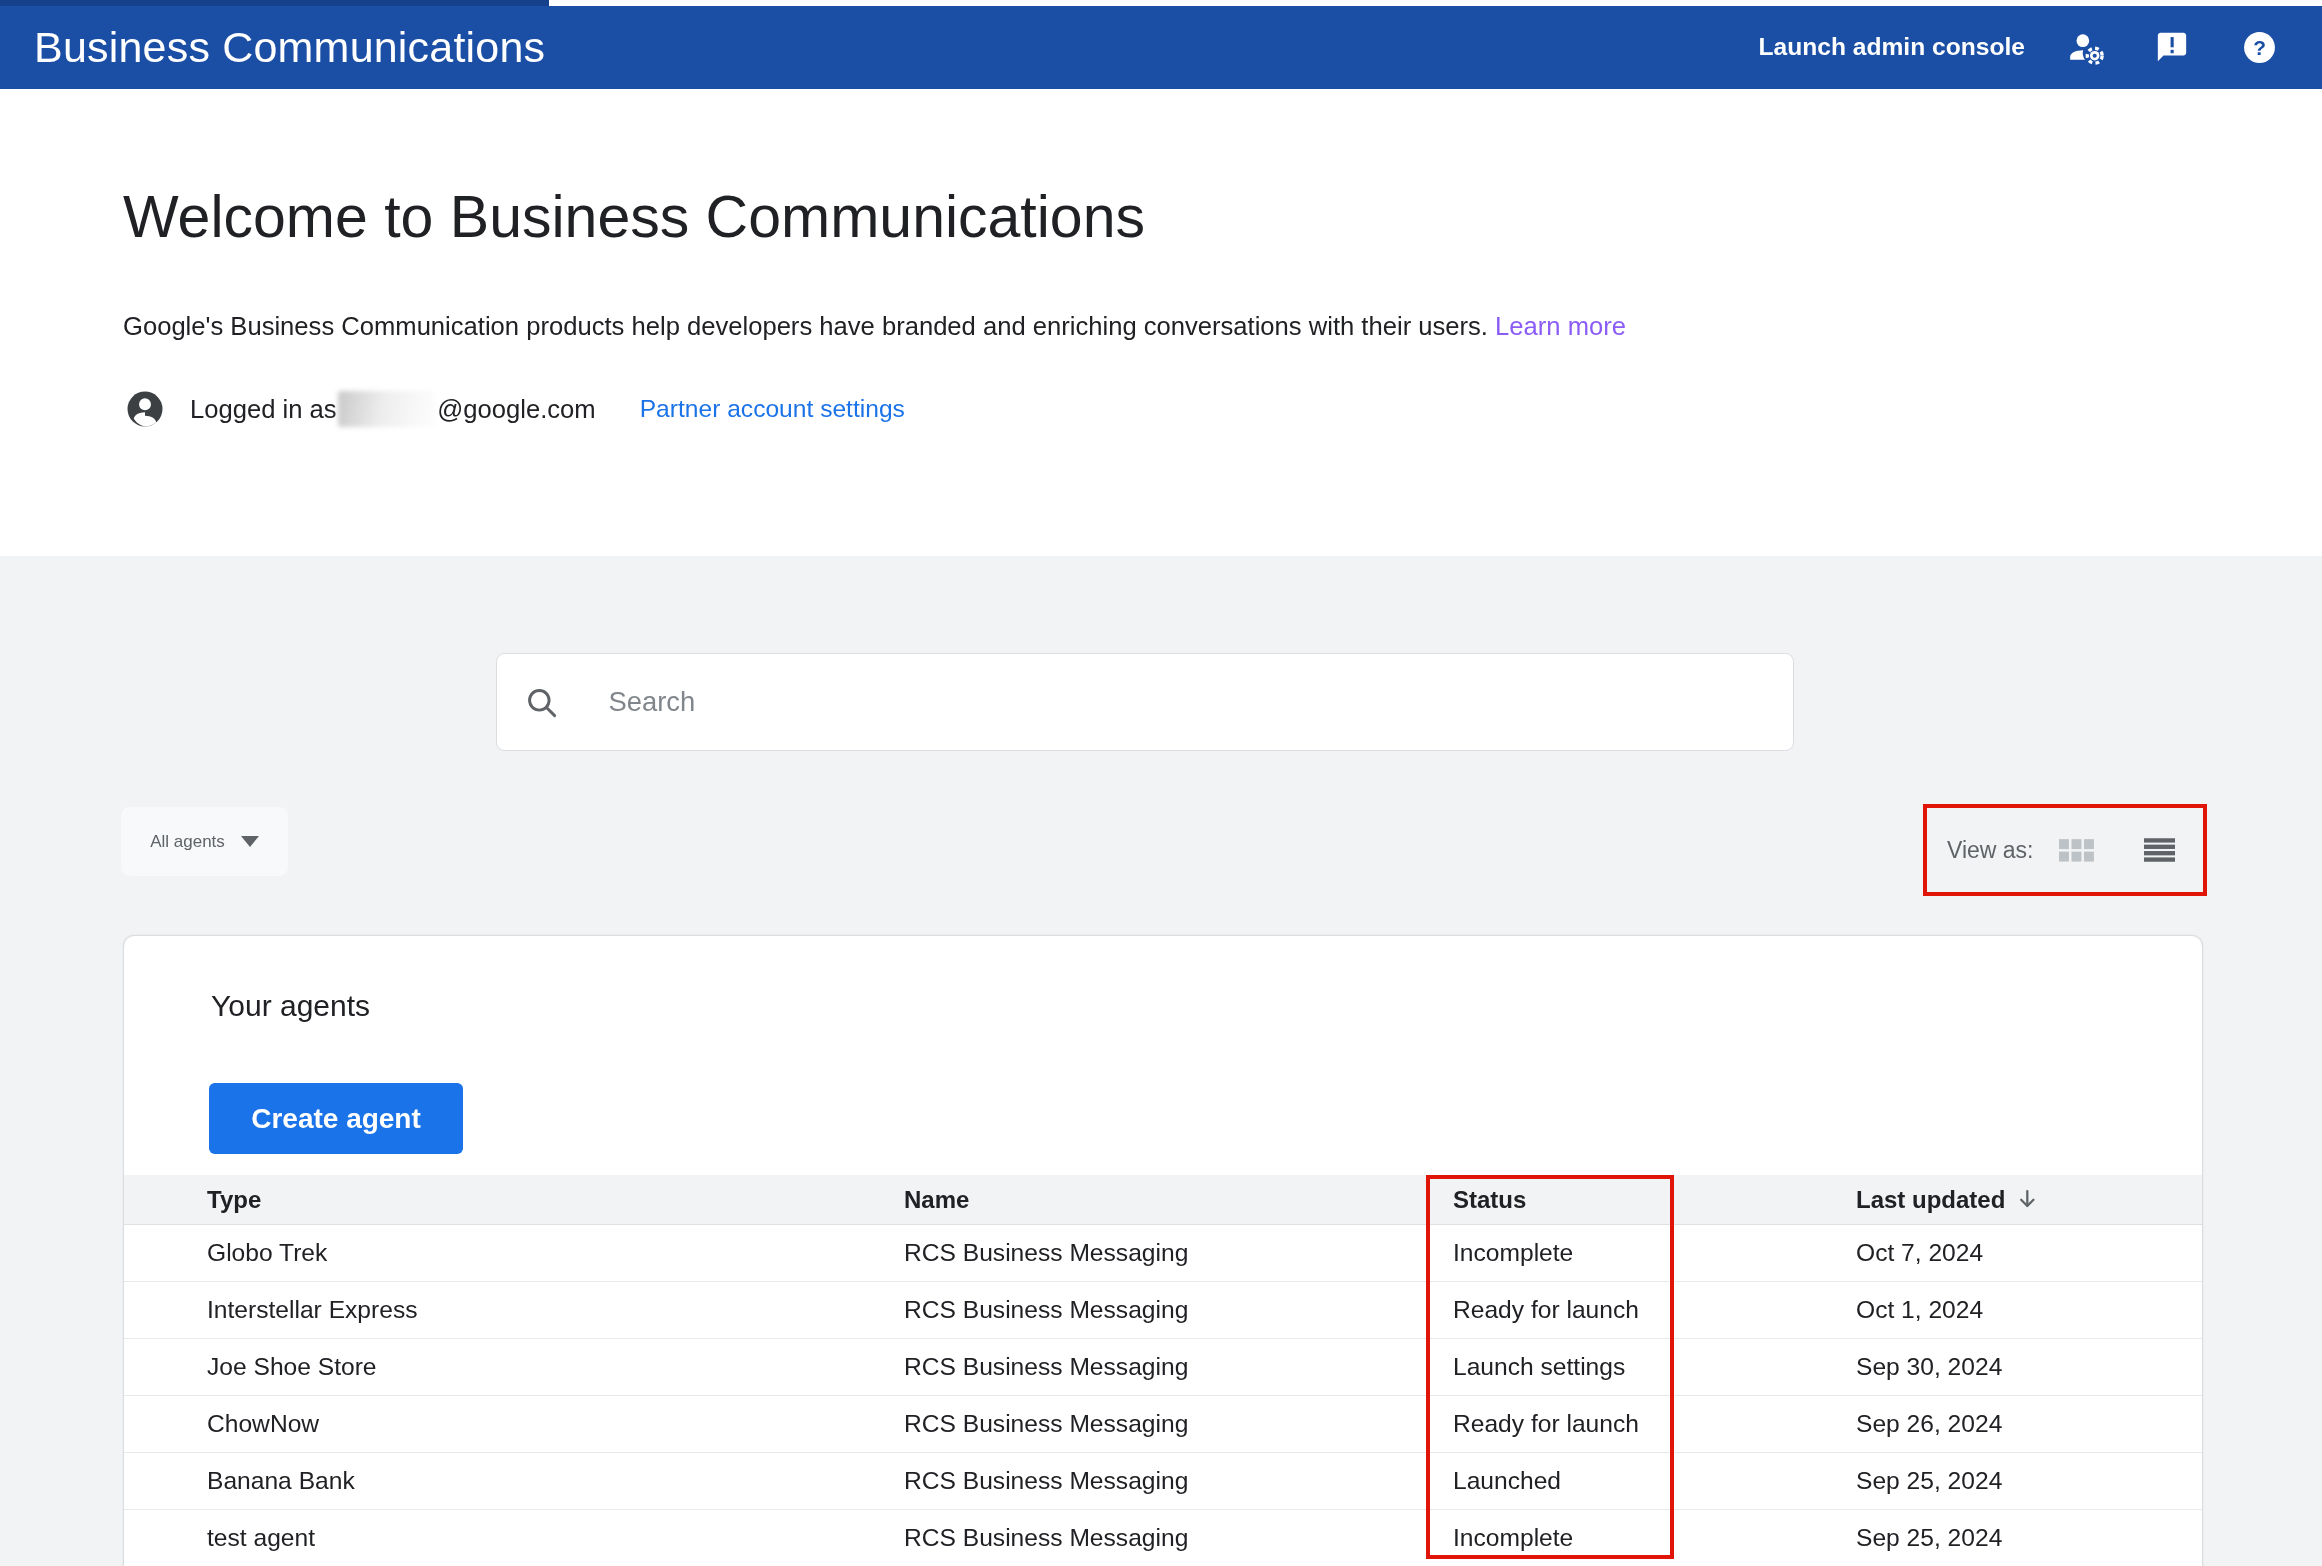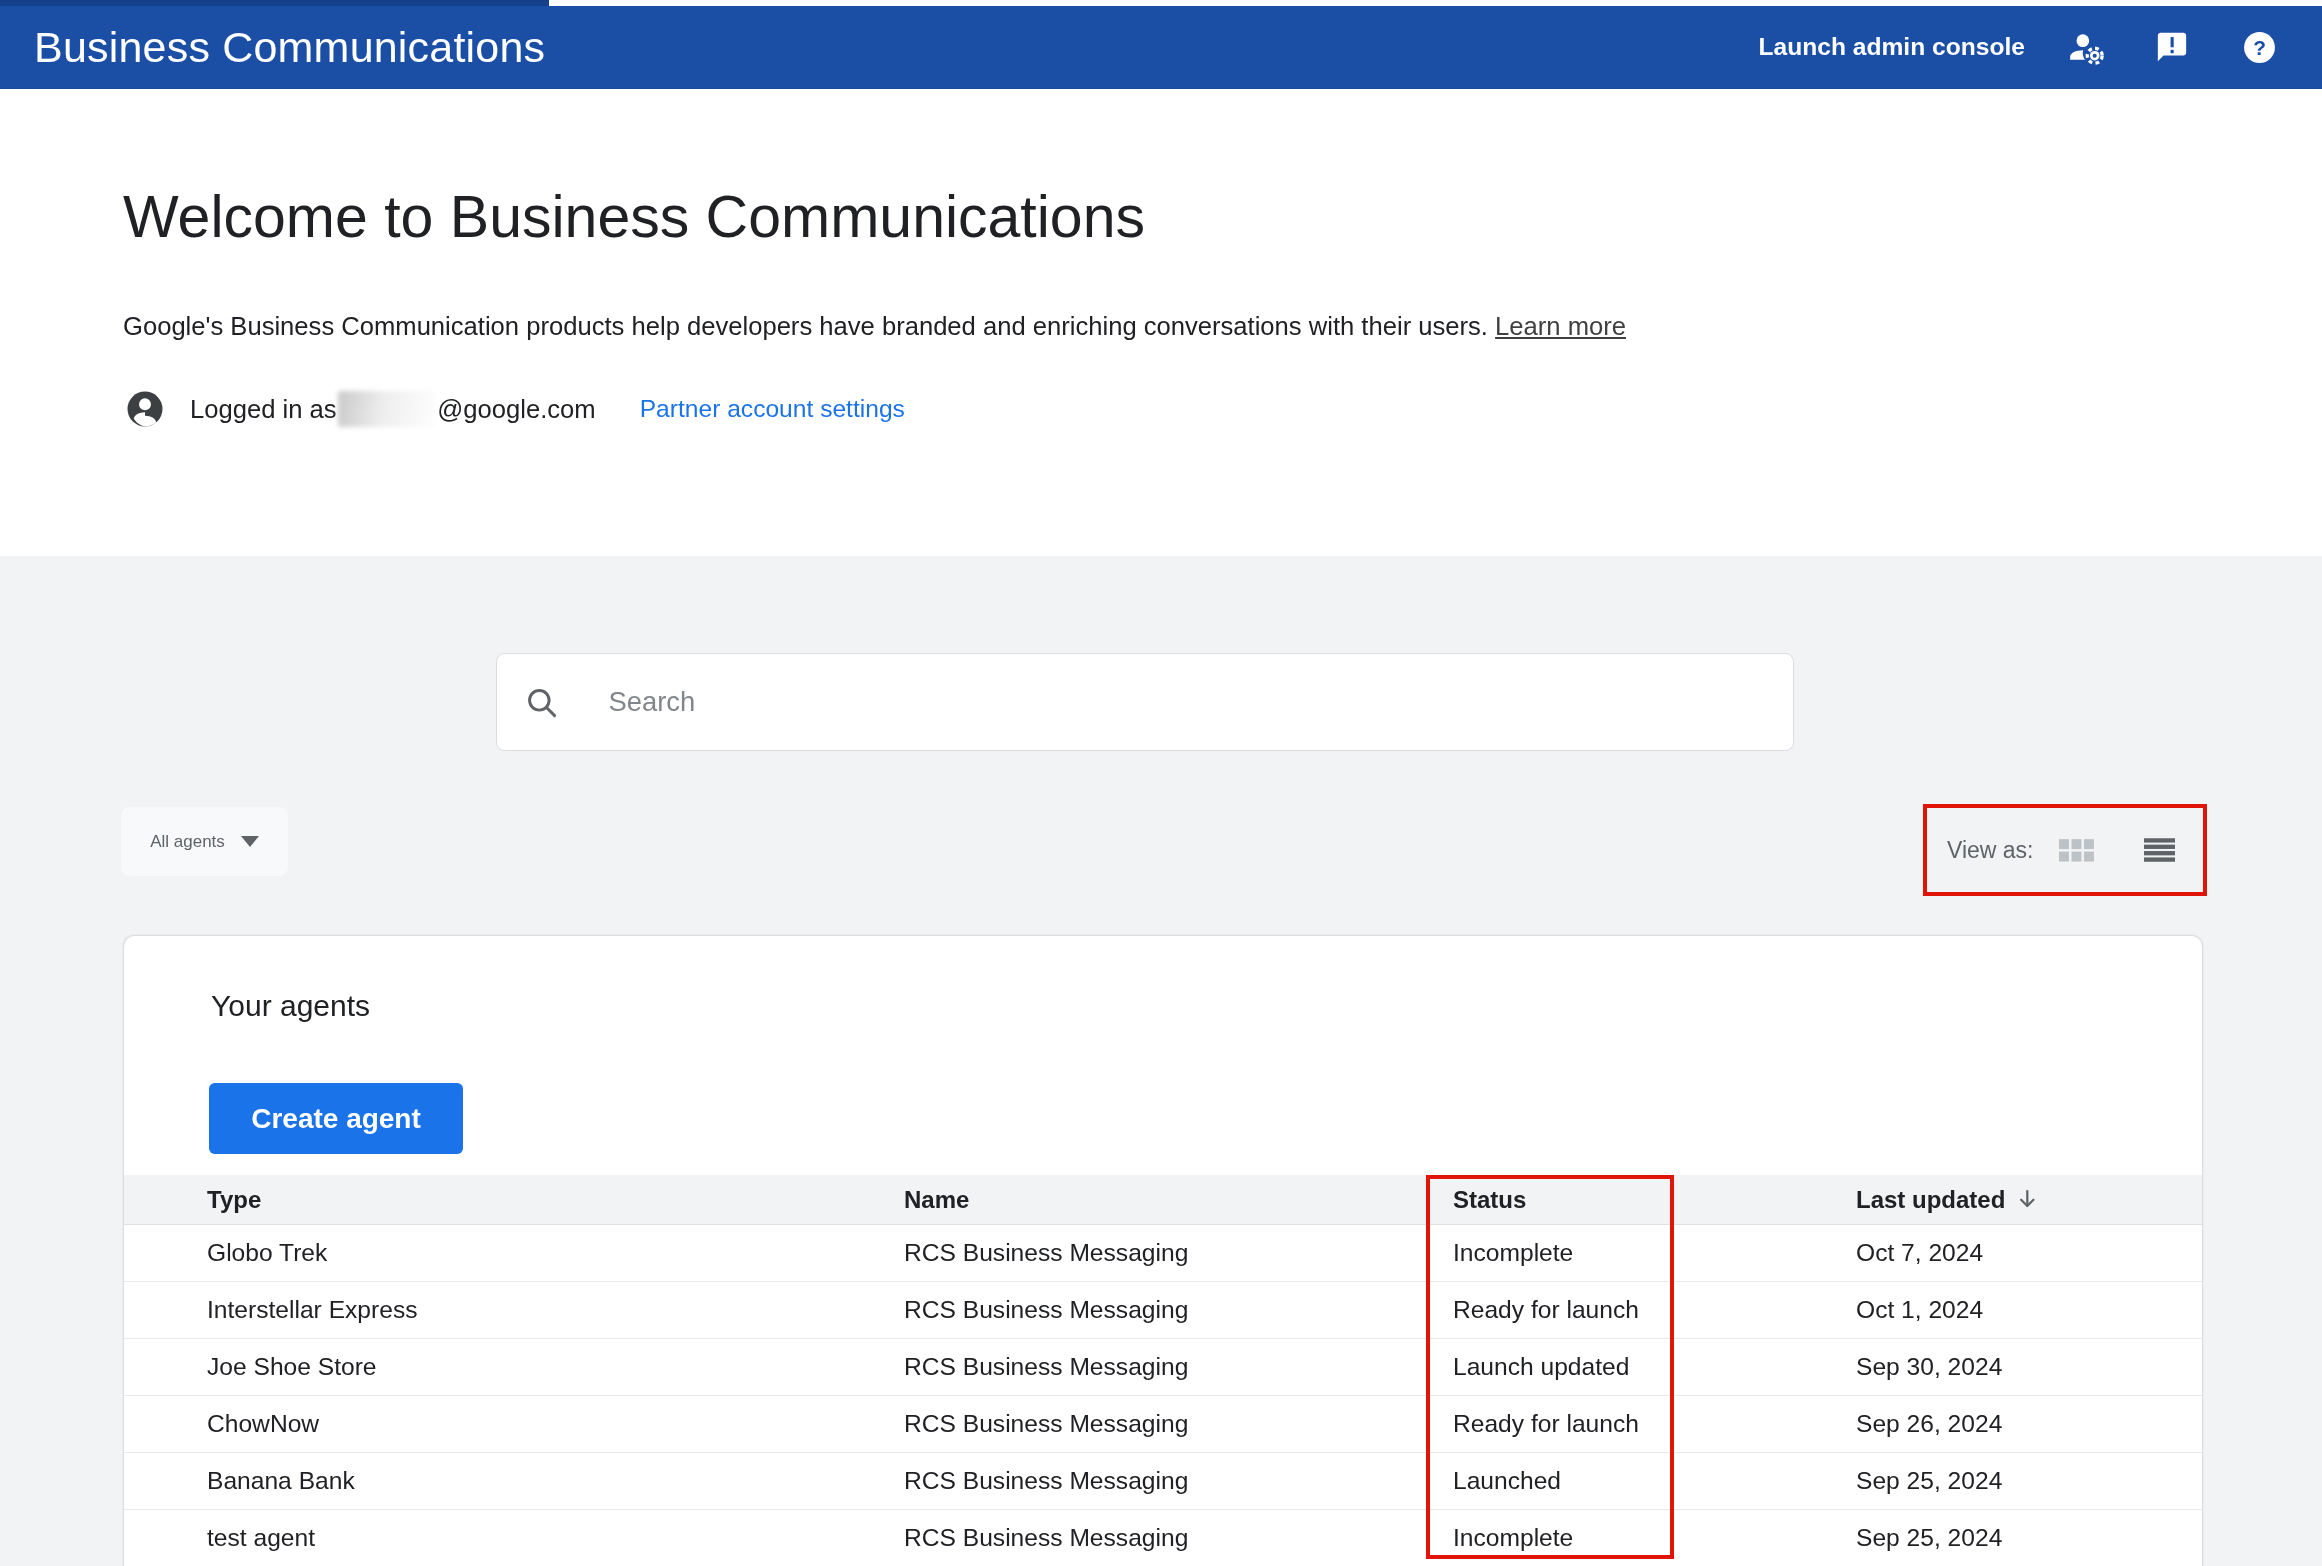--- a/index.html
+++ b/index.html
@@ -19,21 +19,21 @@
   .launch-link { color:#fff; font-size:24.6px; font-weight:700; cursor:pointer; }
   .abicon { display:flex; align-items:center; justify-content:center; cursor:pointer; }
   .abicon.manage { margin-left:42px; }
   .abicon.feedback { margin-left:50px; }
   .abicon.help { margin-left:52px; }
 
   
   .welcome { position:absolute; left:0; top:89px; width:100%; height:467px; background:#fff; }
   .welcome h1 { position:absolute; left:123px; top:94px; font-size:59px; font-weight:400; color:#202124; }
   .desc { position:absolute; left:123px; top:220px; font-size:25.6px; line-height:34px; color:#202124; }
-  .desc a { color:#404040; text-decoration:underline; cursor:pointer; }
+  .desc a { color:#8b5cf6; cursor:pointer; }
   .login-row { position:absolute; left:124px; top:299px; height:42px; display:flex; align-items:center; font-size:25.6px; }
   .login-text { margin-left:24px; display:flex; align-items:center; }
   .redacted { display:inline-block; width:97px; height:36px; margin:0 1.9px; border-radius:2.8px;
               background:linear-gradient(100deg,#c9c9c9 0%,#ededed 45%,#f7f7f7 75%,#fdfdfd 100%);
               filter:blur(2.4px); }
   .partner-link { margin-left:44px; color:#1a73e8; font-size:24.6px; font-weight:500; cursor:pointer; text-decoration:none; }
 
   
   .graysec { position:absolute; left:0; top:556px; width:100%; height:1010px; background:#f1f3f4; }
 
@@ -205,21 +205,21 @@
         </div>
         <div class="trow">
           <div>Interstellar Express</div>
           <div>RCS Business Messaging</div>
           <div>Ready for launch</div>
           <div>Oct 1, 2024</div>
         </div>
         <div class="trow">
           <div>Joe Shoe Store</div>
           <div>RCS Business Messaging</div>
-          <div>Launch updated</div>
+          <div>Launch settings</div>
           <div>Sep 30, 2024</div>
         </div>
         <div class="trow">
           <div>ChowNow</div>
           <div>RCS Business Messaging</div>
           <div>Ready for launch</div>
           <div>Sep 26, 2024</div>
         </div>
         <div class="trow">
           <div>Banana Bank</div>

